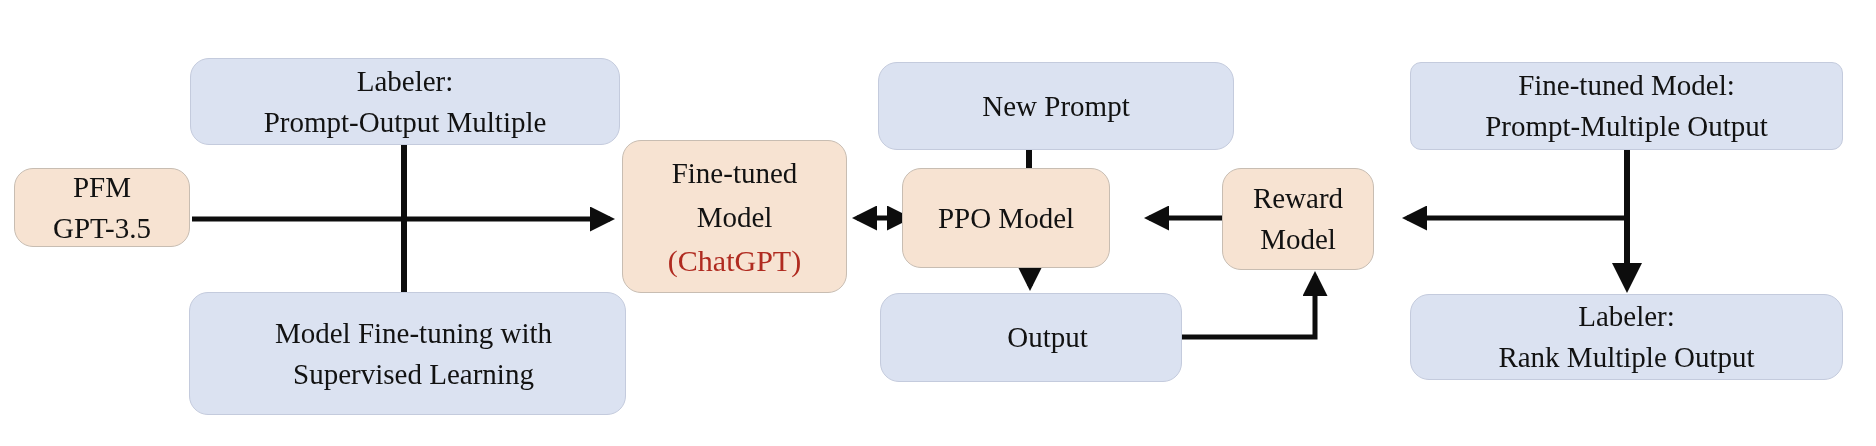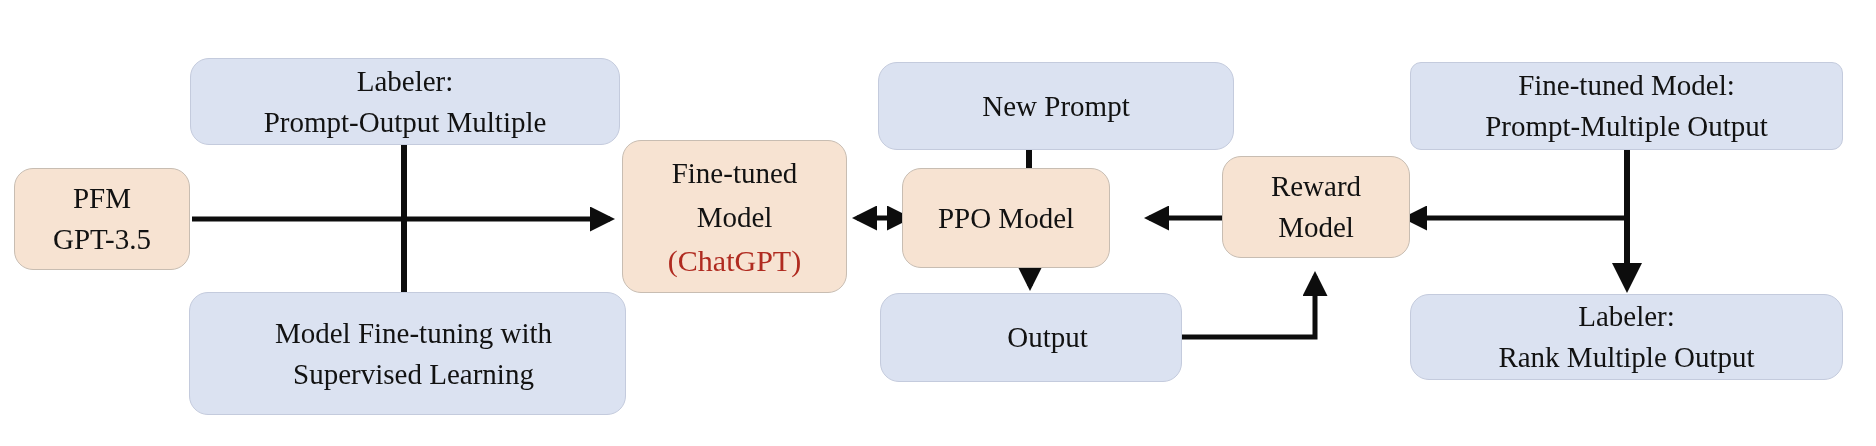--- a/index.html
+++ b/index.html
@@ -29,28 +29,28 @@
     text-align:center;
     font-size:29px;line-height:41px;
     color:var(--text);
     white-space:nowrap;
   }
   .node span{display:block;}
   .model{background:var(--model-box-fill);border:1.5px solid var(--model-box-border);}
   .data{background:var(--data-box-fill);border:1.5px solid var(--data-box-border);}
   .accent{color:var(--chatgpt-red);font-weight:normal;font-size:30px;}
 
-  #node-pfm          {left:14px;  top:168px; width:176px; height:102px;}
+  #node-pfm          {left:14px;  top:168px; width:176px; height:79px;}
   #node-labeler-ds   {left:190px; top:58px;  width:430px; height:87px;}
   #node-sft          {left:189px; top:292px; width:437px; height:123px;padding-left:12px;}
   #node-finetuned    {left:622px; top:140px; width:225px; height:153px; line-height:44px;}
   #node-new-prompt   {left:878px; top:62px;  width:356px; height:88px;}
   #node-ppo          {left:902px; top:168px; width:208px; height:100px;}
   #node-output       {left:880px; top:293px; width:302px; height:89px;padding-left:33px;}
-  #node-reward       {left:1222px;top:156px; width:188px; height:102px;}
+  #node-reward       {left:1222px;top:168px; width:152px; height:102px;}
   #node-ft-multi     {left:1410px;top:62px;  width:433px; height:88px;border-radius:11px;}
   #node-labeler-rank {left:1410px;top:294px; width:433px; height:86px;}
 
   svg#arrows{position:absolute;left:0;top:0;width:1876px;height:446px;pointer-events:none;}
   svg#arrows .conn{stroke:var(--arrow);fill:none;stroke-width:5px;}
   svg#arrows .thick{stroke-width:6px;}
   svg#arrows .arrowhead{fill:var(--arrow);}
 </style>
 </head>
 <body>

